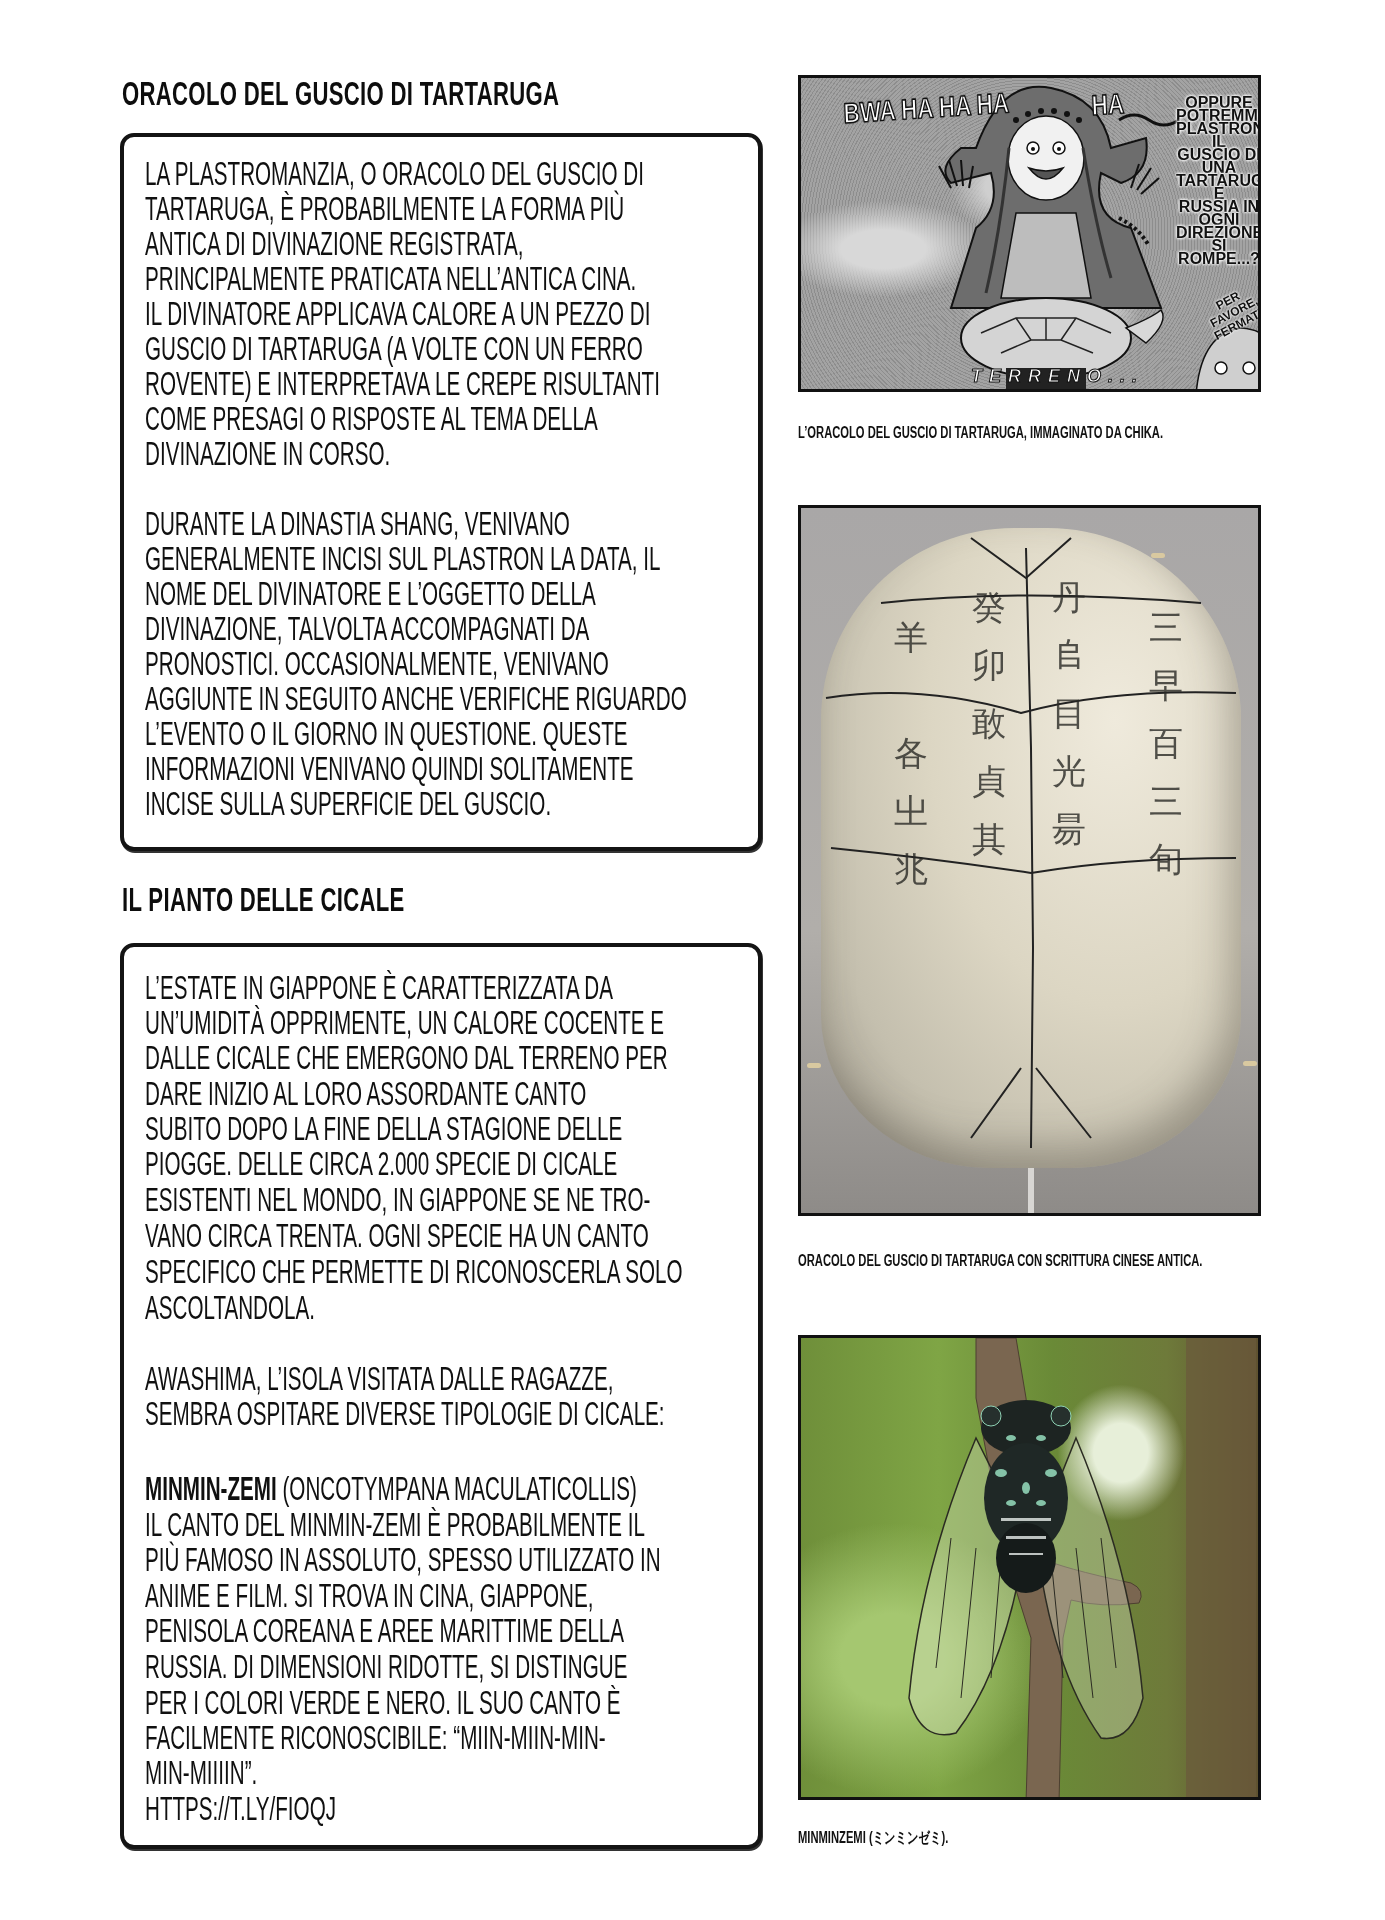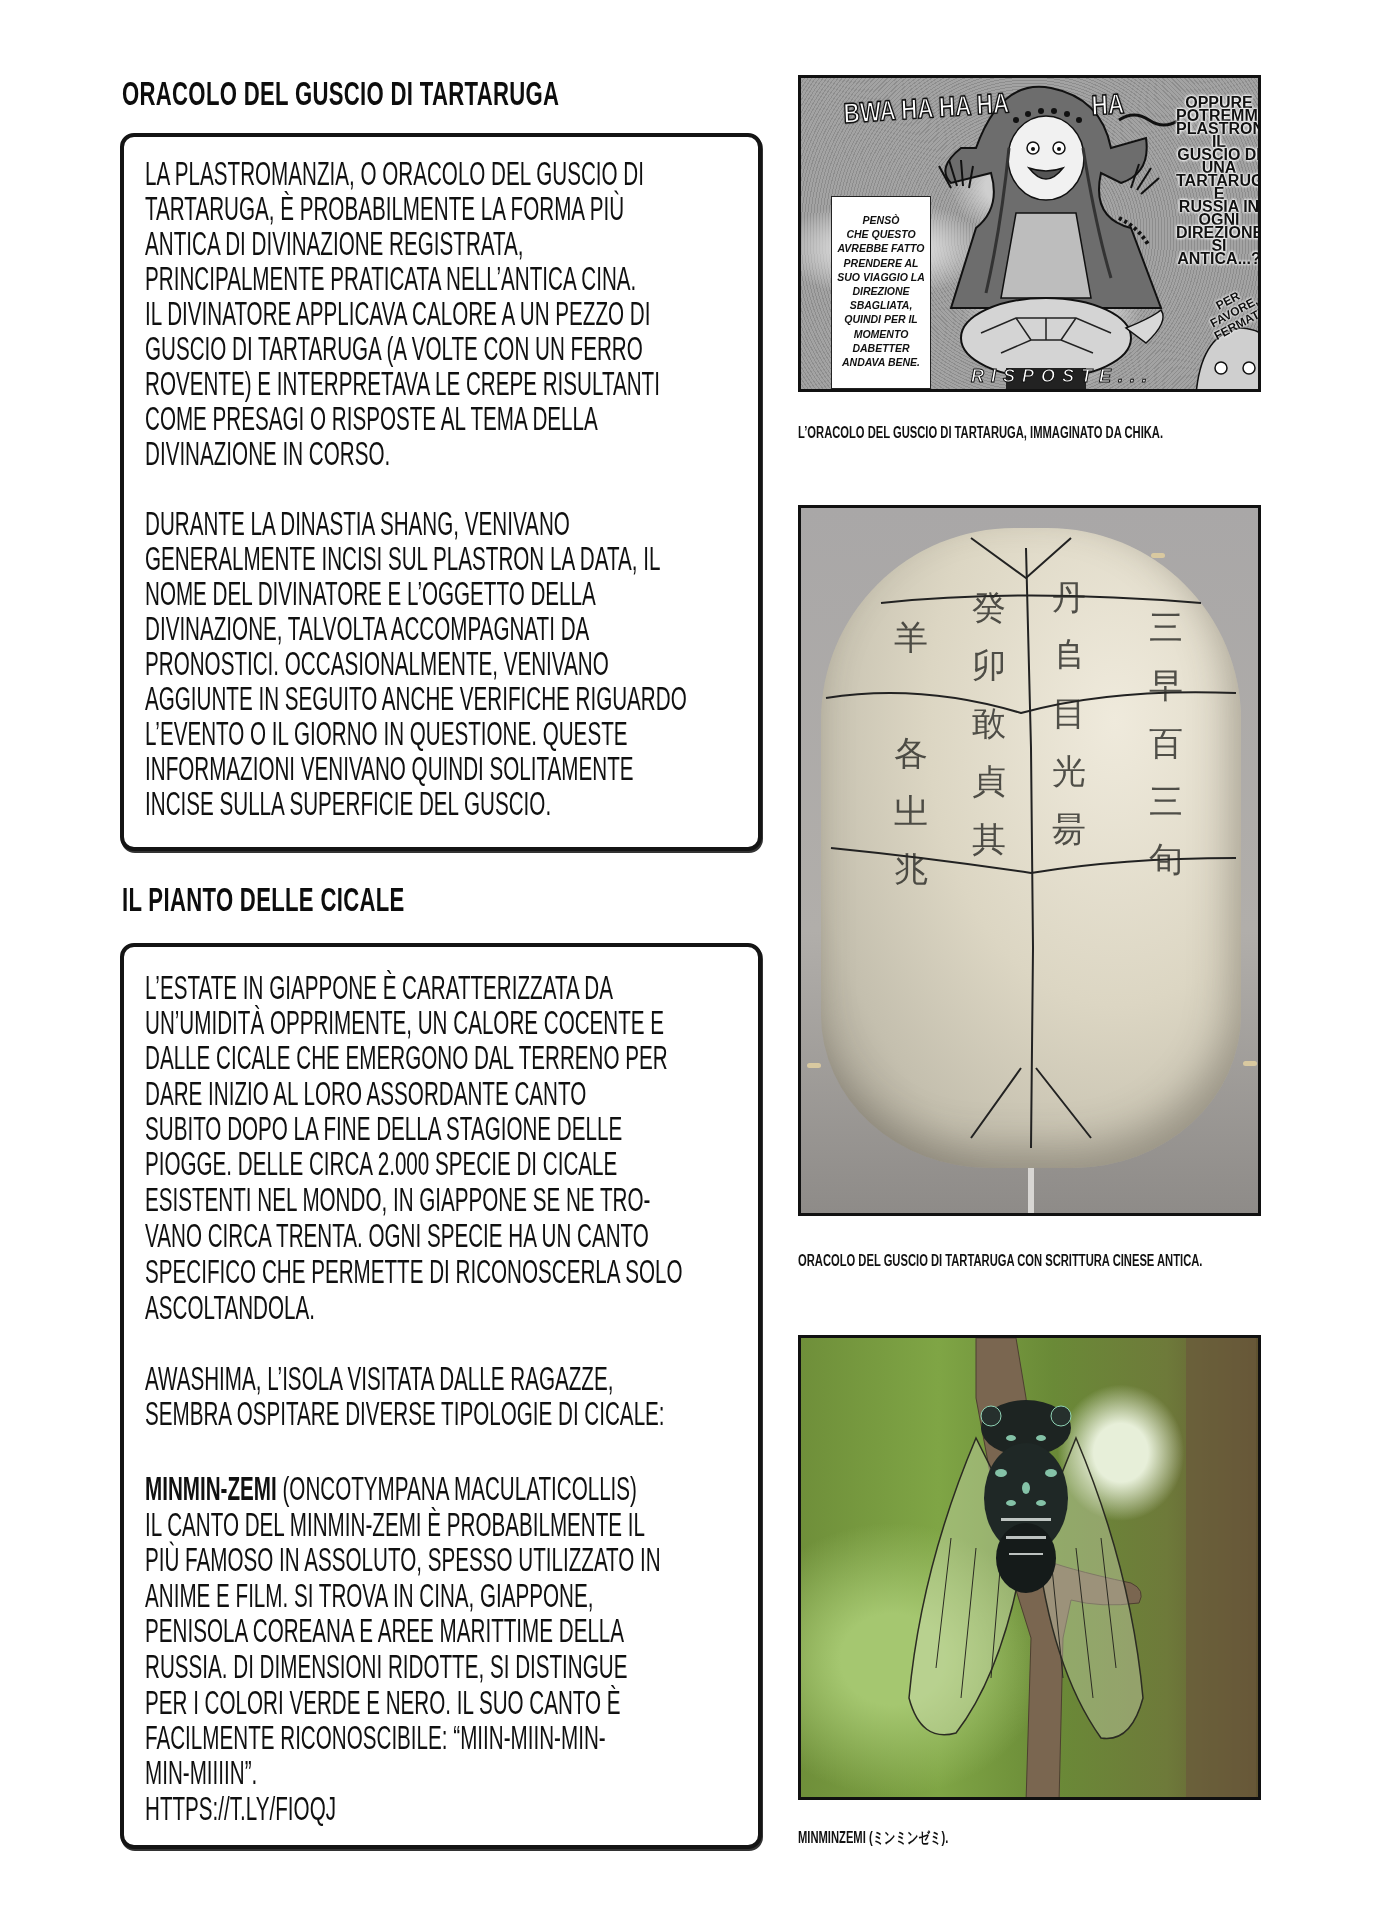--- a/index.html
+++ b/index.html
@@ -145,40 +145,27 @@
   <div class="bwa" style="left:290px; top:12px;">HA</div>
   <div class="bubble-text" style="left:375px; top:18px; width:86px;">
     <div>OPPURE</div>
     <div>POTREMMO</div>
     <div>PLASTRON IL</div>
     <div>GUSCIO DI UNA</div>
     <div>TARTARUGA E</div>
     <div>RUSSIA IN</div>
     <div>OGNI</div>
     <div>DIREZIONE SI</div>
-    <div>ANTICA...?</div>
-  </div>
-  <div class="narration">
-    <div>PENSÒ</div>
-    <div>CHE QUESTO</div>
-    <div>AVREBBE FATTO</div>
-    <div>PRENDERE AL</div>
-    <div>SUO VIAGGIO LA</div>
-    <div>DIREZIONE</div>
-    <div>SBAGLIATA,</div>
-    <div>QUINDI PER IL</div>
-    <div>MOMENTO</div>
-    <div>DABETTER</div>
-    <div>ANDAVA BENE.</div>
+    <div>ROMPE...?</div>
   </div>
   <div class="plea">
     <div>PER FAVORE,</div>
     <div>FERMATI!</div>
   </div>
-  <div class="crackle">RISPOSTE...</div>
+  <div class="crackle">TERRENO...</div>
 </div>
 <div class="caption" style="top:424px;">L’ORACOLO DEL GUSCIO DI TARTARUGA, IMMAGINATO DA CHIKA.</div>
 
 <div class="img-frame turtle-photo">
   <div class="shell">
     <svg class="abs" style="left:0;top:0;" width="420" height="640" viewBox="0 0 420 640">
       <path d="M205 20 L210 220 L212 420 L210 620" stroke="#222" stroke-width="2" fill="none"></path>
       <path d="M60 75 Q200 60 380 75" stroke="#222" stroke-width="2" fill="none"></path>
       <path d="M5 170 Q100 155 200 185 Q290 160 415 165" stroke="#222" stroke-width="2" fill="none"></path>
       <path d="M10 320 Q110 330 210 345 Q300 330 415 330" stroke="#222" stroke-width="2" fill="none"></path>

